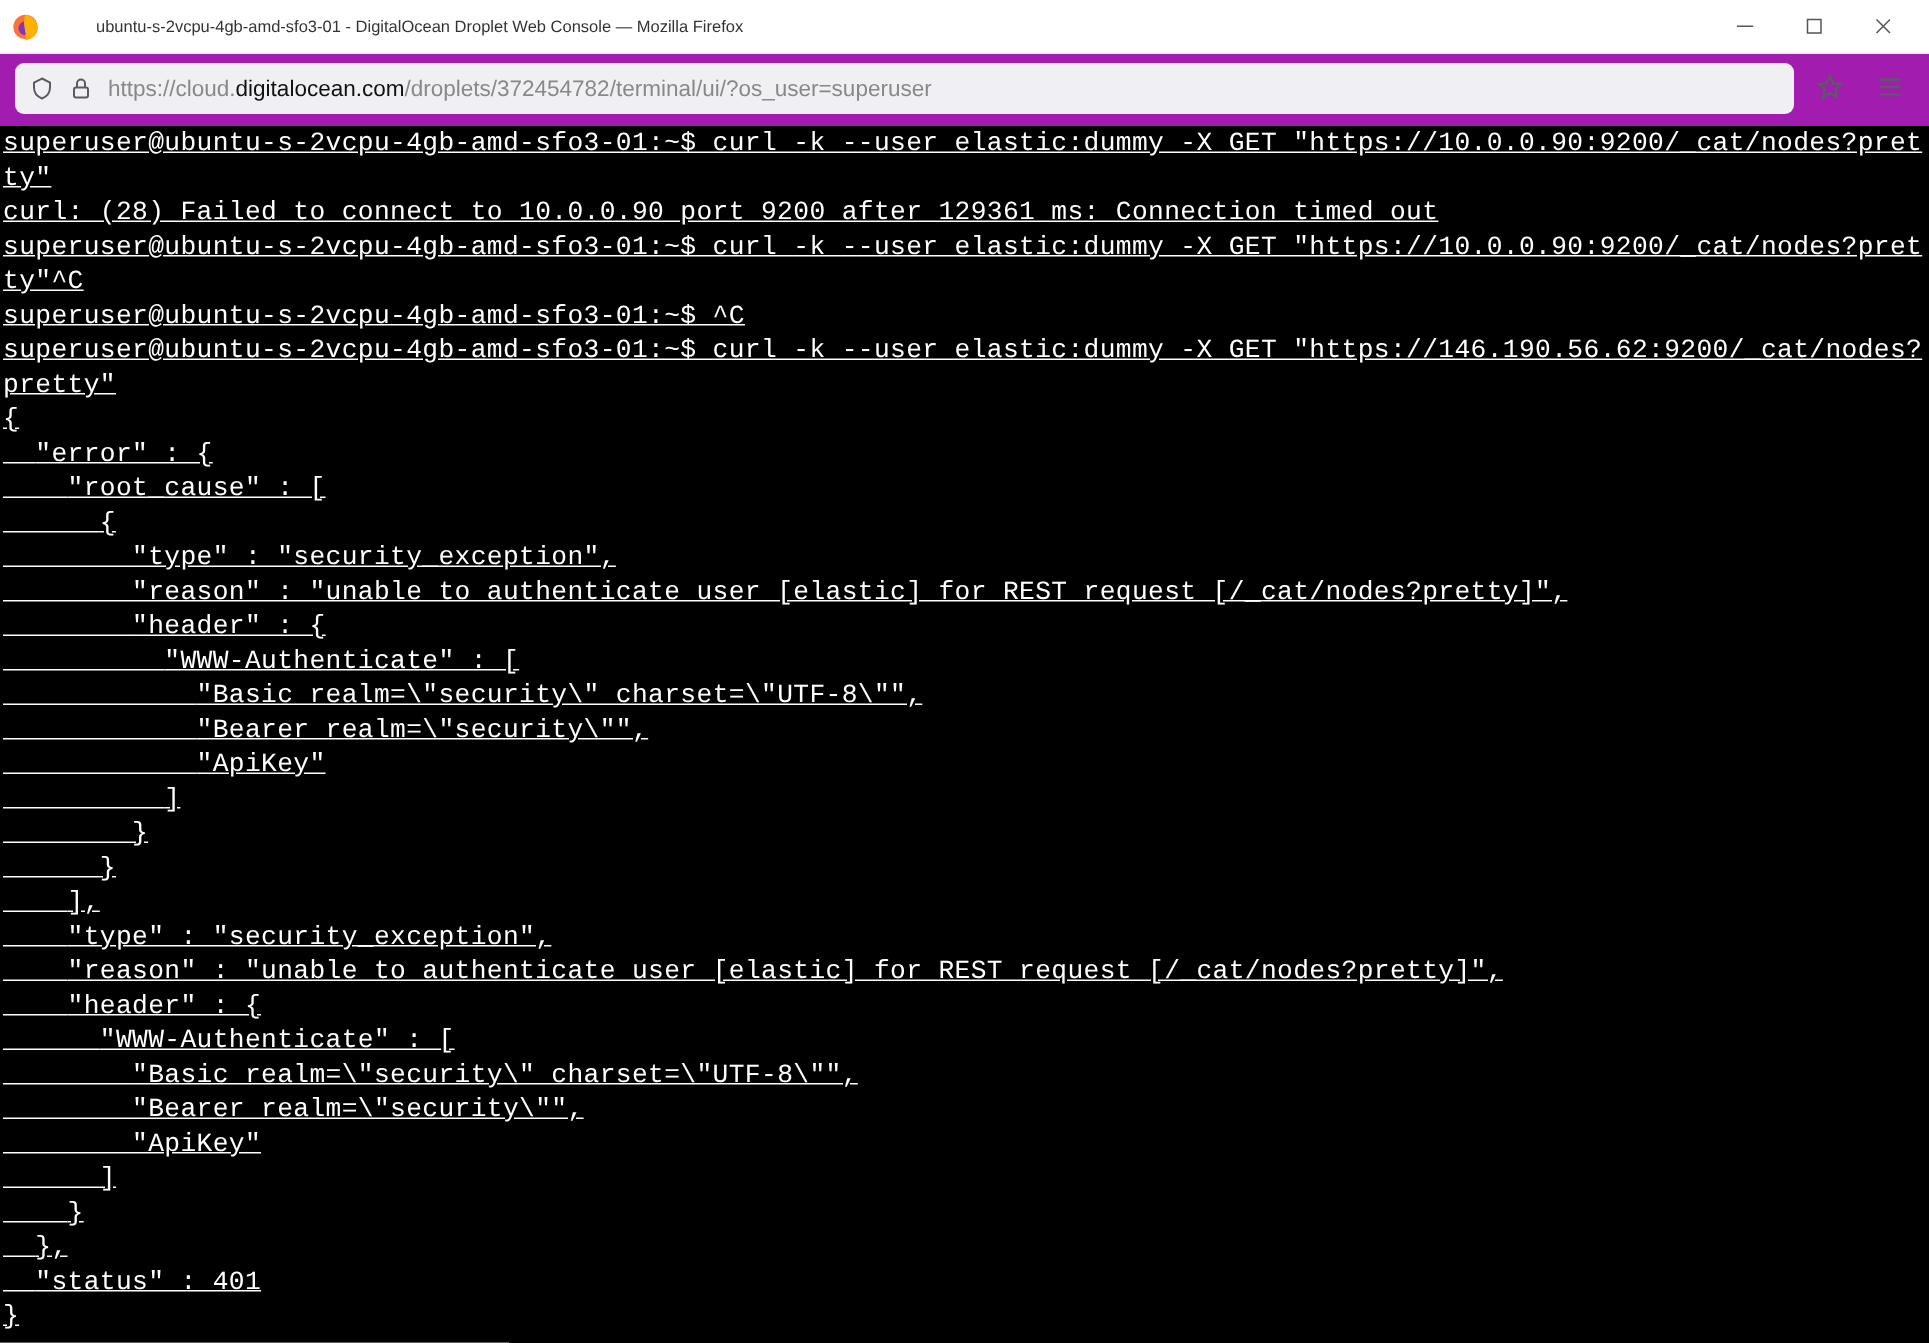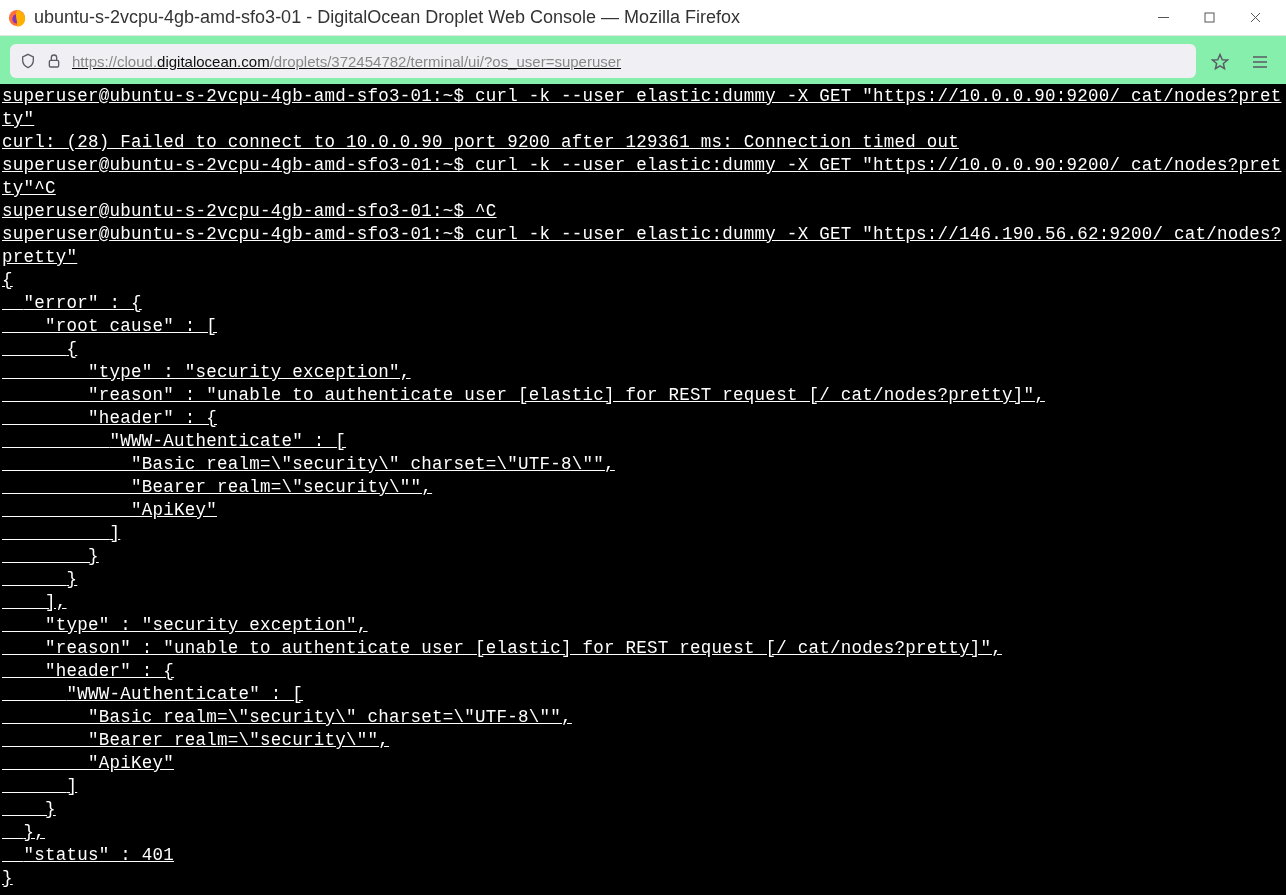--- a/index.html
+++ b/index.html
@@ -19,47 +19,47 @@
       border-bottom: 1px solid #e5e5e5;
     }
     .titlebar .favicon {
       width: 18px;
       height: 18px;
       margin-right: 8px;
       flex-shrink: 0;
     }
     .titlebar .title {
       flex: 1;
-      font-size: 18px;
+      font-size: 11px;
       color: #333;
       white-space: nowrap;
       overflow: hidden;
       text-overflow: ellipsis;
+      margin-left: 30px;
     }
     .window-controls {
       display: flex;
       gap: 0;
     }
     .wc-btn {
       width: 46px;
       height: 30px;
       display: flex;
       align-items: center;
       justify-content: center;
       color: #555;
     }
     .wc-btn svg { width: 11px; height: 11px; }
     .addrbar {
       height: 48px;
       display: flex;
-      align-items: flex-end;
+      align-items: flex-start;
       padding: 6px 10px;
       gap: 8px;
-      background: #86efac;
-      text-decoration: underline;
+      background: #a21caf;
     }
     .addr-input-wrap {
       flex: 1;
       height: 34px;
       background: #f0f0f4;
       border-radius: 6px;
       display: flex;
       align-items: center;
       padding: 0 10px;
       gap: 10px;

